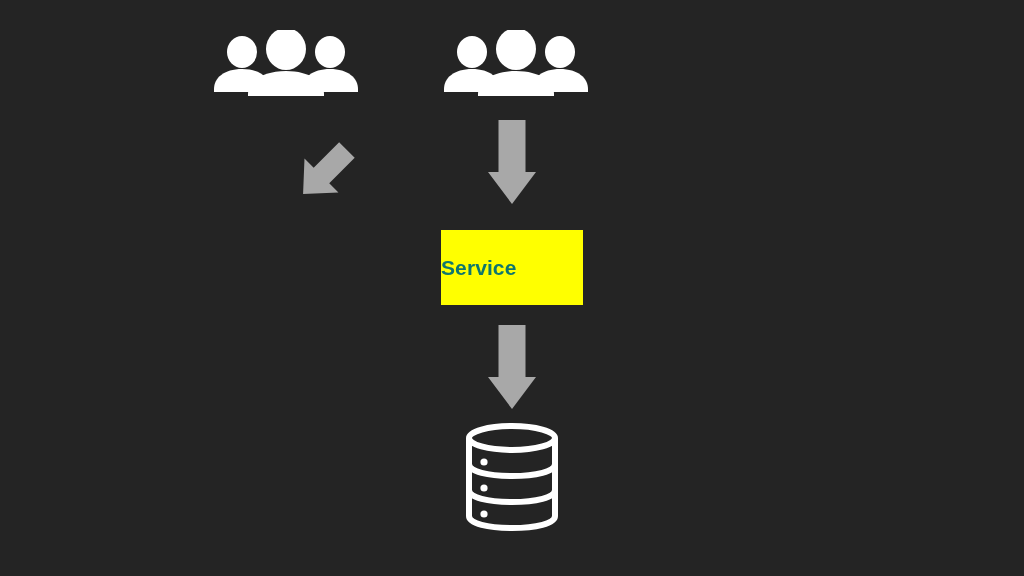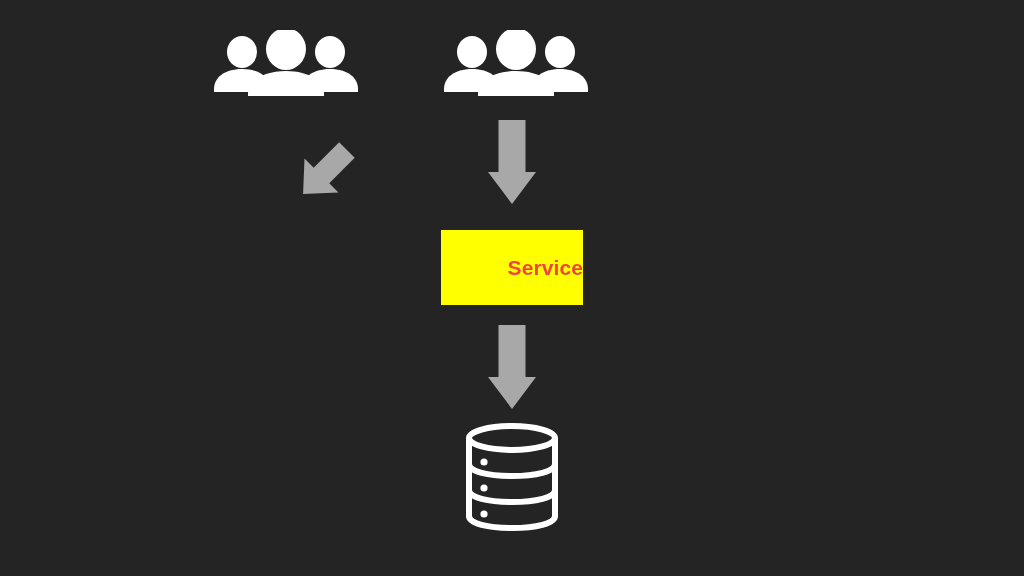--- a/index.html
+++ b/index.html
@@ -30,23 +30,23 @@
     position: absolute;
   }
   .arrow svg {
     display: block;
   }
   
   .service-box {
     position: absolute;
     display: flex;
     align-items: center;
-    justify-content: flex-end;
+    justify-content: flex-start;
     background: #ffff00;
-    color: #ef4444;
+    color: #0f766e;
     font-family: "Liberation Sans", sans-serif;
     font-size: 21px;
     font-weight: bold;
     letter-spacing: 0.1px;
     line-height: 1;
   }
   
   .database {
     position: absolute;
   }

